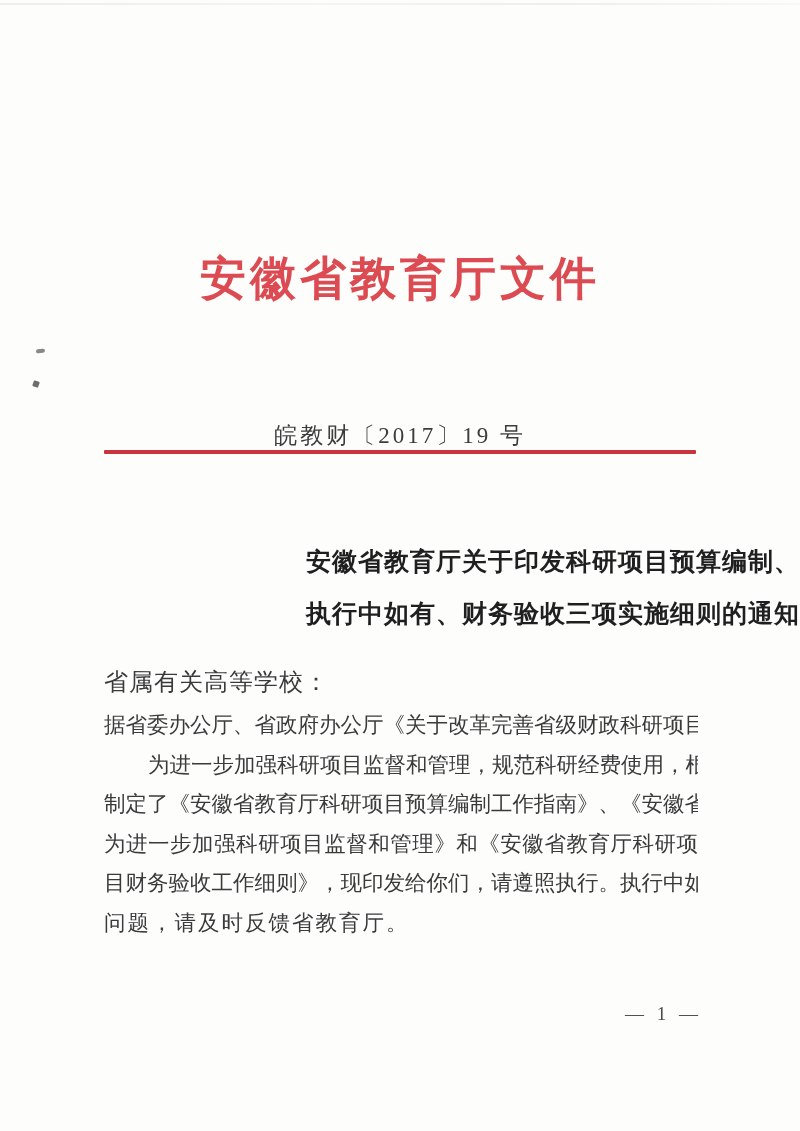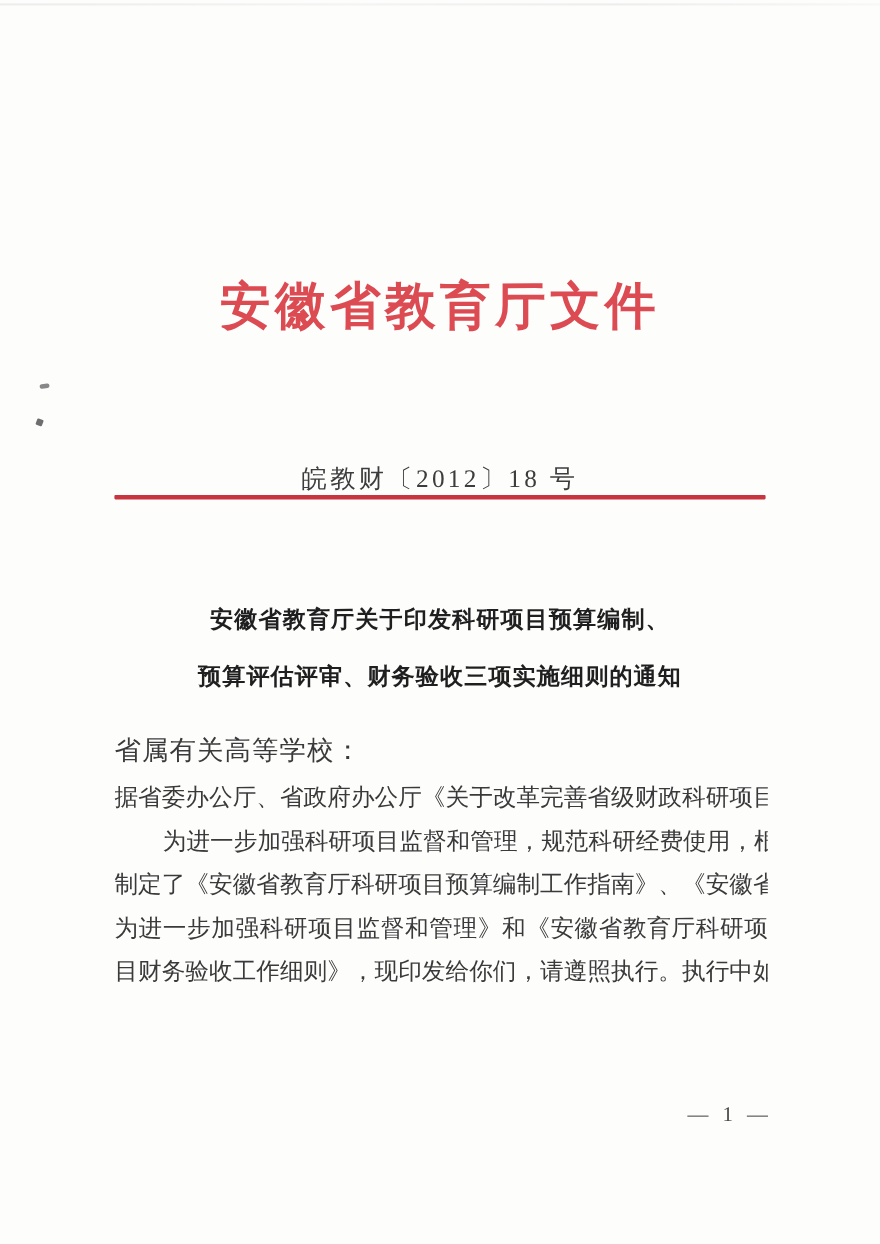--- a/index.html
+++ b/index.html
@@ -60,24 +60,24 @@
     top: 450px; left: 104px;
     width: 592px; height: 3.5px;
     background: var(--divider-red, #c9353f);
     border-radius: 1px;
   }
 
   .doc-title {
     position: absolute;
     top: 538px; left: 0;
     width: 100%;
-    text-align: center;
-    font-family: Liberation Sans, sans-serif;
+    text-align: right;
+    font-family: Liberation Mono, monospace;
     font-weight: bold;
-    font-size: 21px;
+    font-size: 25px;
     line-height: 52px;
     color: var(--title-text, #1f1f1f);
     letter-spacing: 1px;
   }
 
   .salutation {
     position: absolute;
     top: 666px; left: 104px;
     font-size: 24px;
     letter-spacing: 1px;
@@ -113,32 +113,33 @@
 </style>
 </head>
 <body>
 
 <div class="scan-top-edge"></div>
 <div class="speck-1"></div>
 <div class="speck-2"></div>
 
 <div class="agency-header">安徽省教育厅文件</div>
 
-<div class="doc-number">皖教财〔2012〕18 号</div>
+<div class="doc-number">皖教财〔2017〕19 号</div>
 
 <div class="red-divider"></div>
 
 <div class="doc-title">
   <div>安徽省教育厅关于印发科研项目预算编制、</div>
-  <div>预算评估评审、财务验收三项实施细则的通知</div>
+  <div>执行中如有、财务验收三项实施细则的通知</div>
 </div>
 
 <div class="salutation">省属有关高等学校：</div>
 
 <div class="body-block">
   <div class="body-line">据省委办公厅、省政府办公厅《关于改革完善省级财政科研项目</div>
   <div class="body-line first">为进一步加强科研项目监督和管理，规范科研经费使用，根</div>
   <div class="body-line">制定了《安徽省教育厅科研项目预算编制工作指南》、《安徽省教</div>
   <div class="body-line">为进一步加强科研项目监督和管理》和《安徽省教育厅科研项</div>
   <div class="body-line">目财务验收工作细则》，现印发给你们，请遵照执行。执行中如有</div>
+  <div class="body-line last">问题，请及时反馈省教育厅。</div>
 </div>
 
 <div class="page-number">— 1 —</div>
 
 </body></html>

